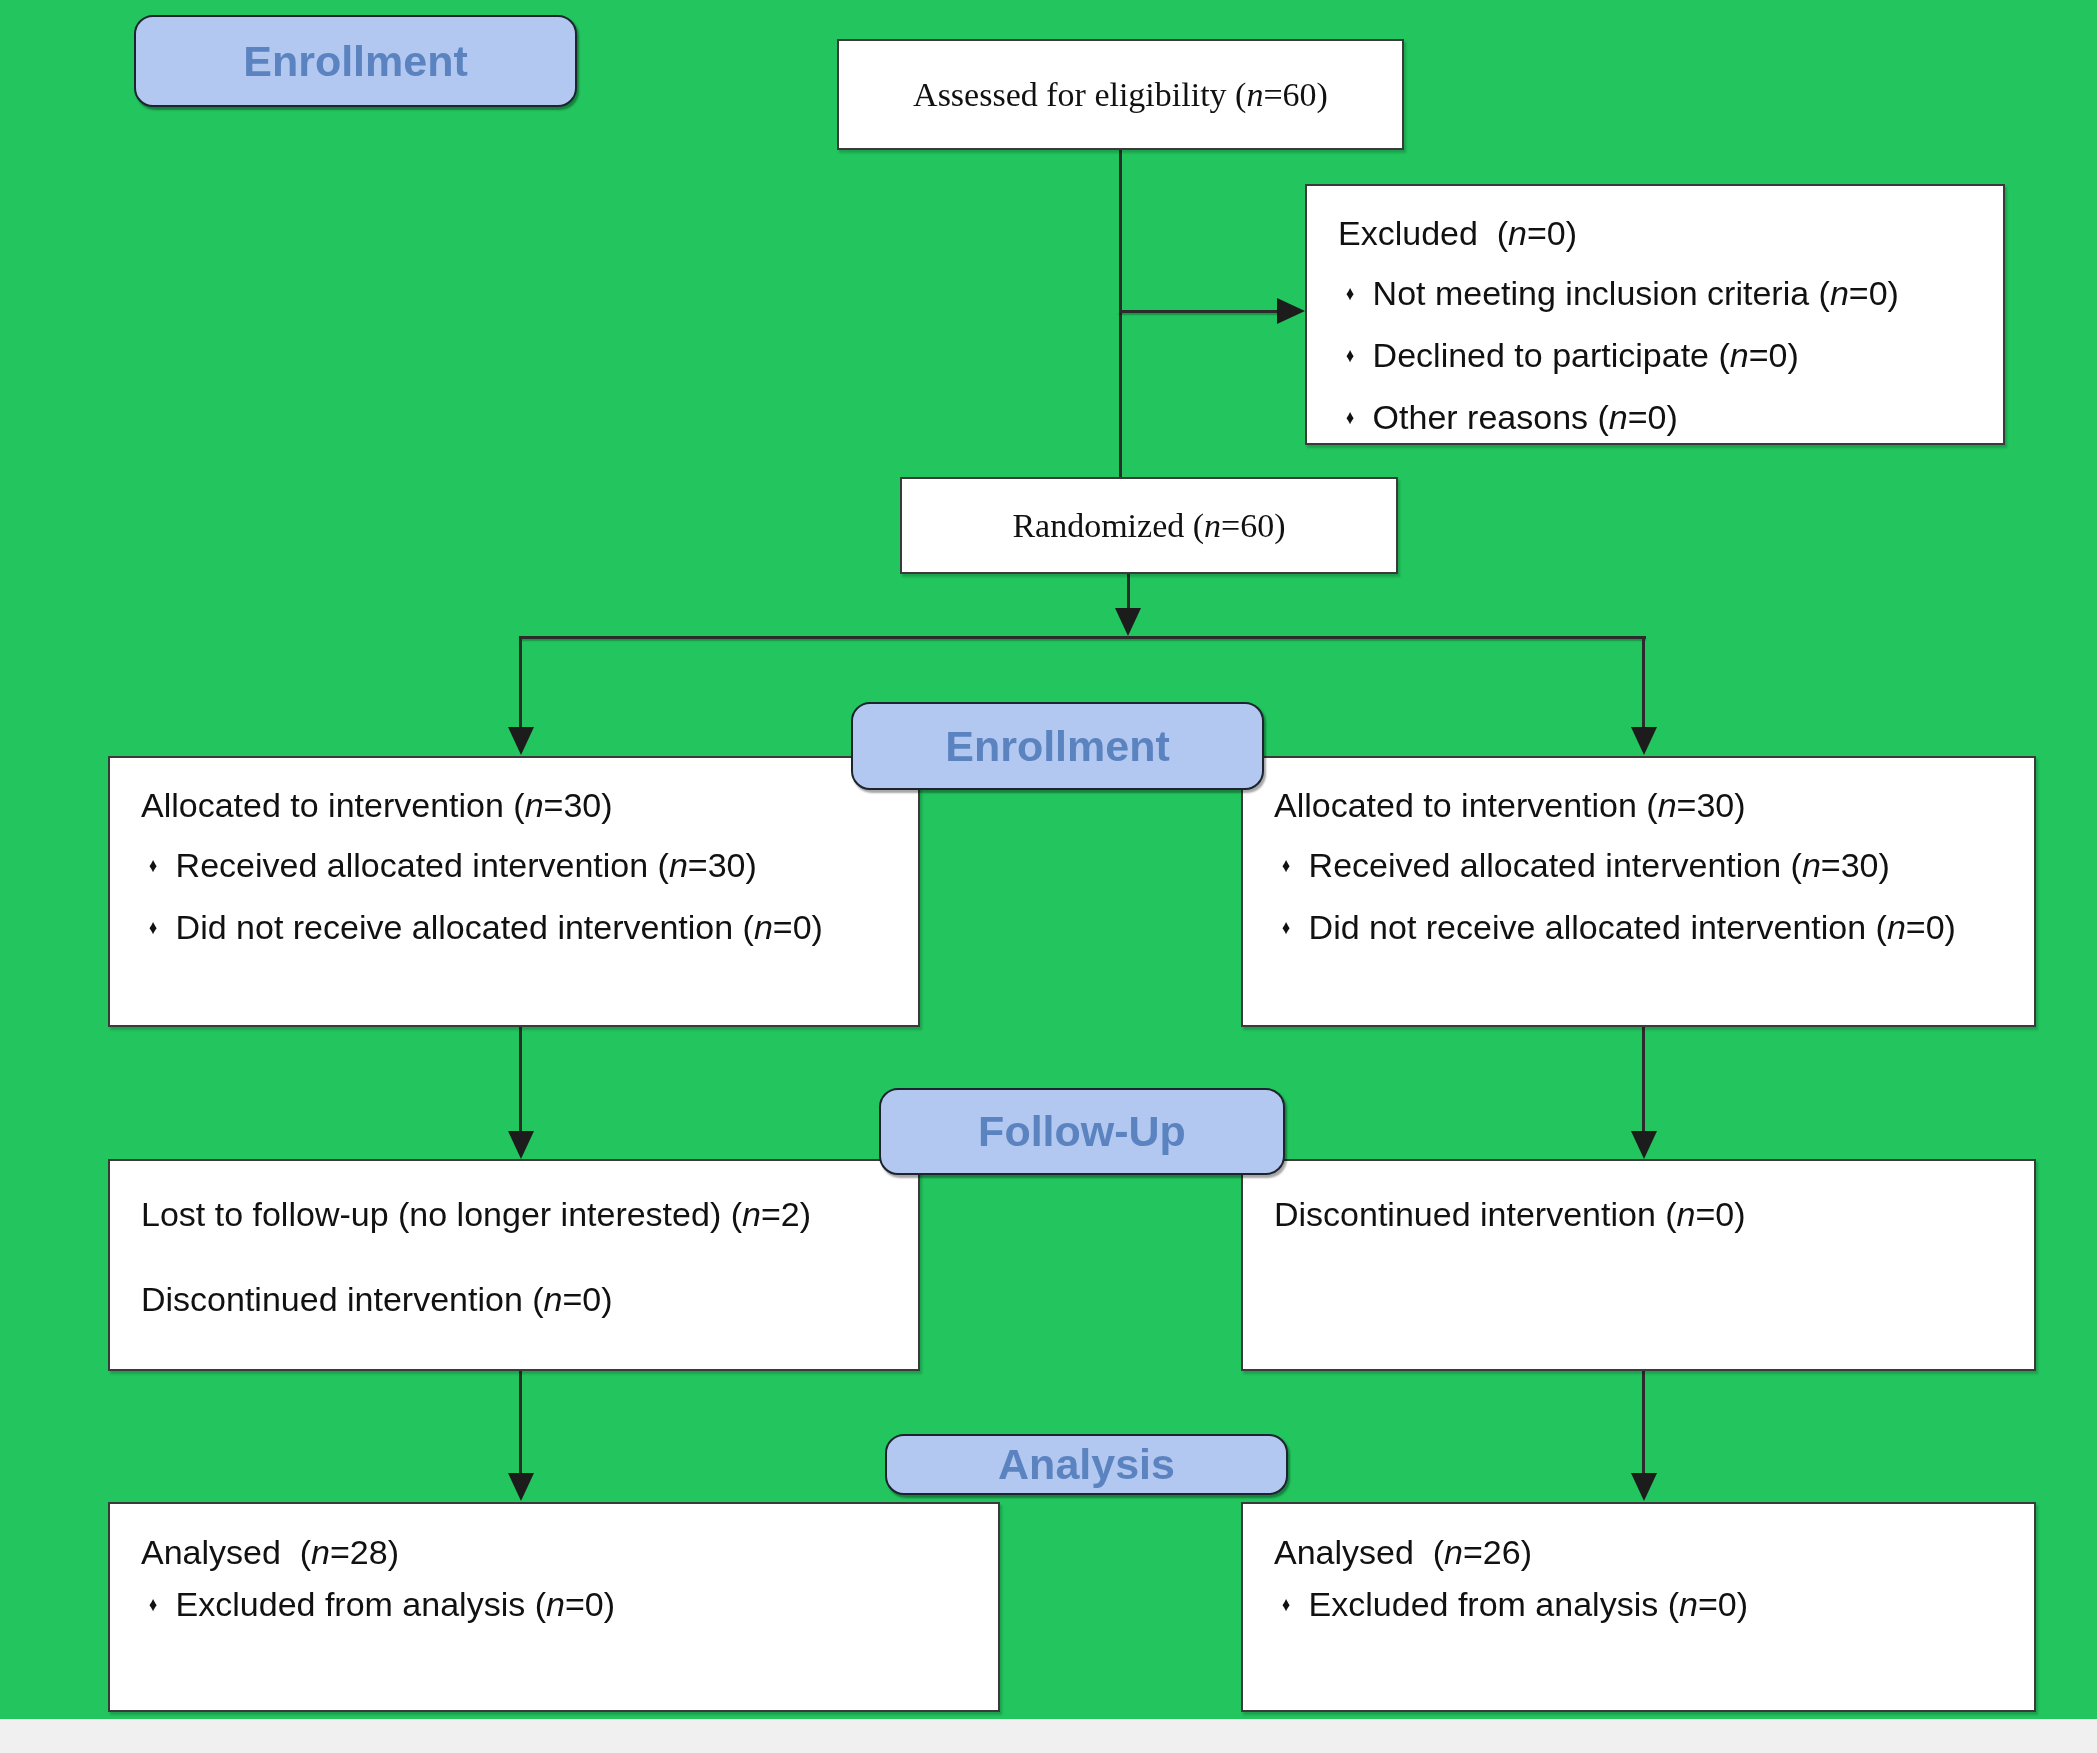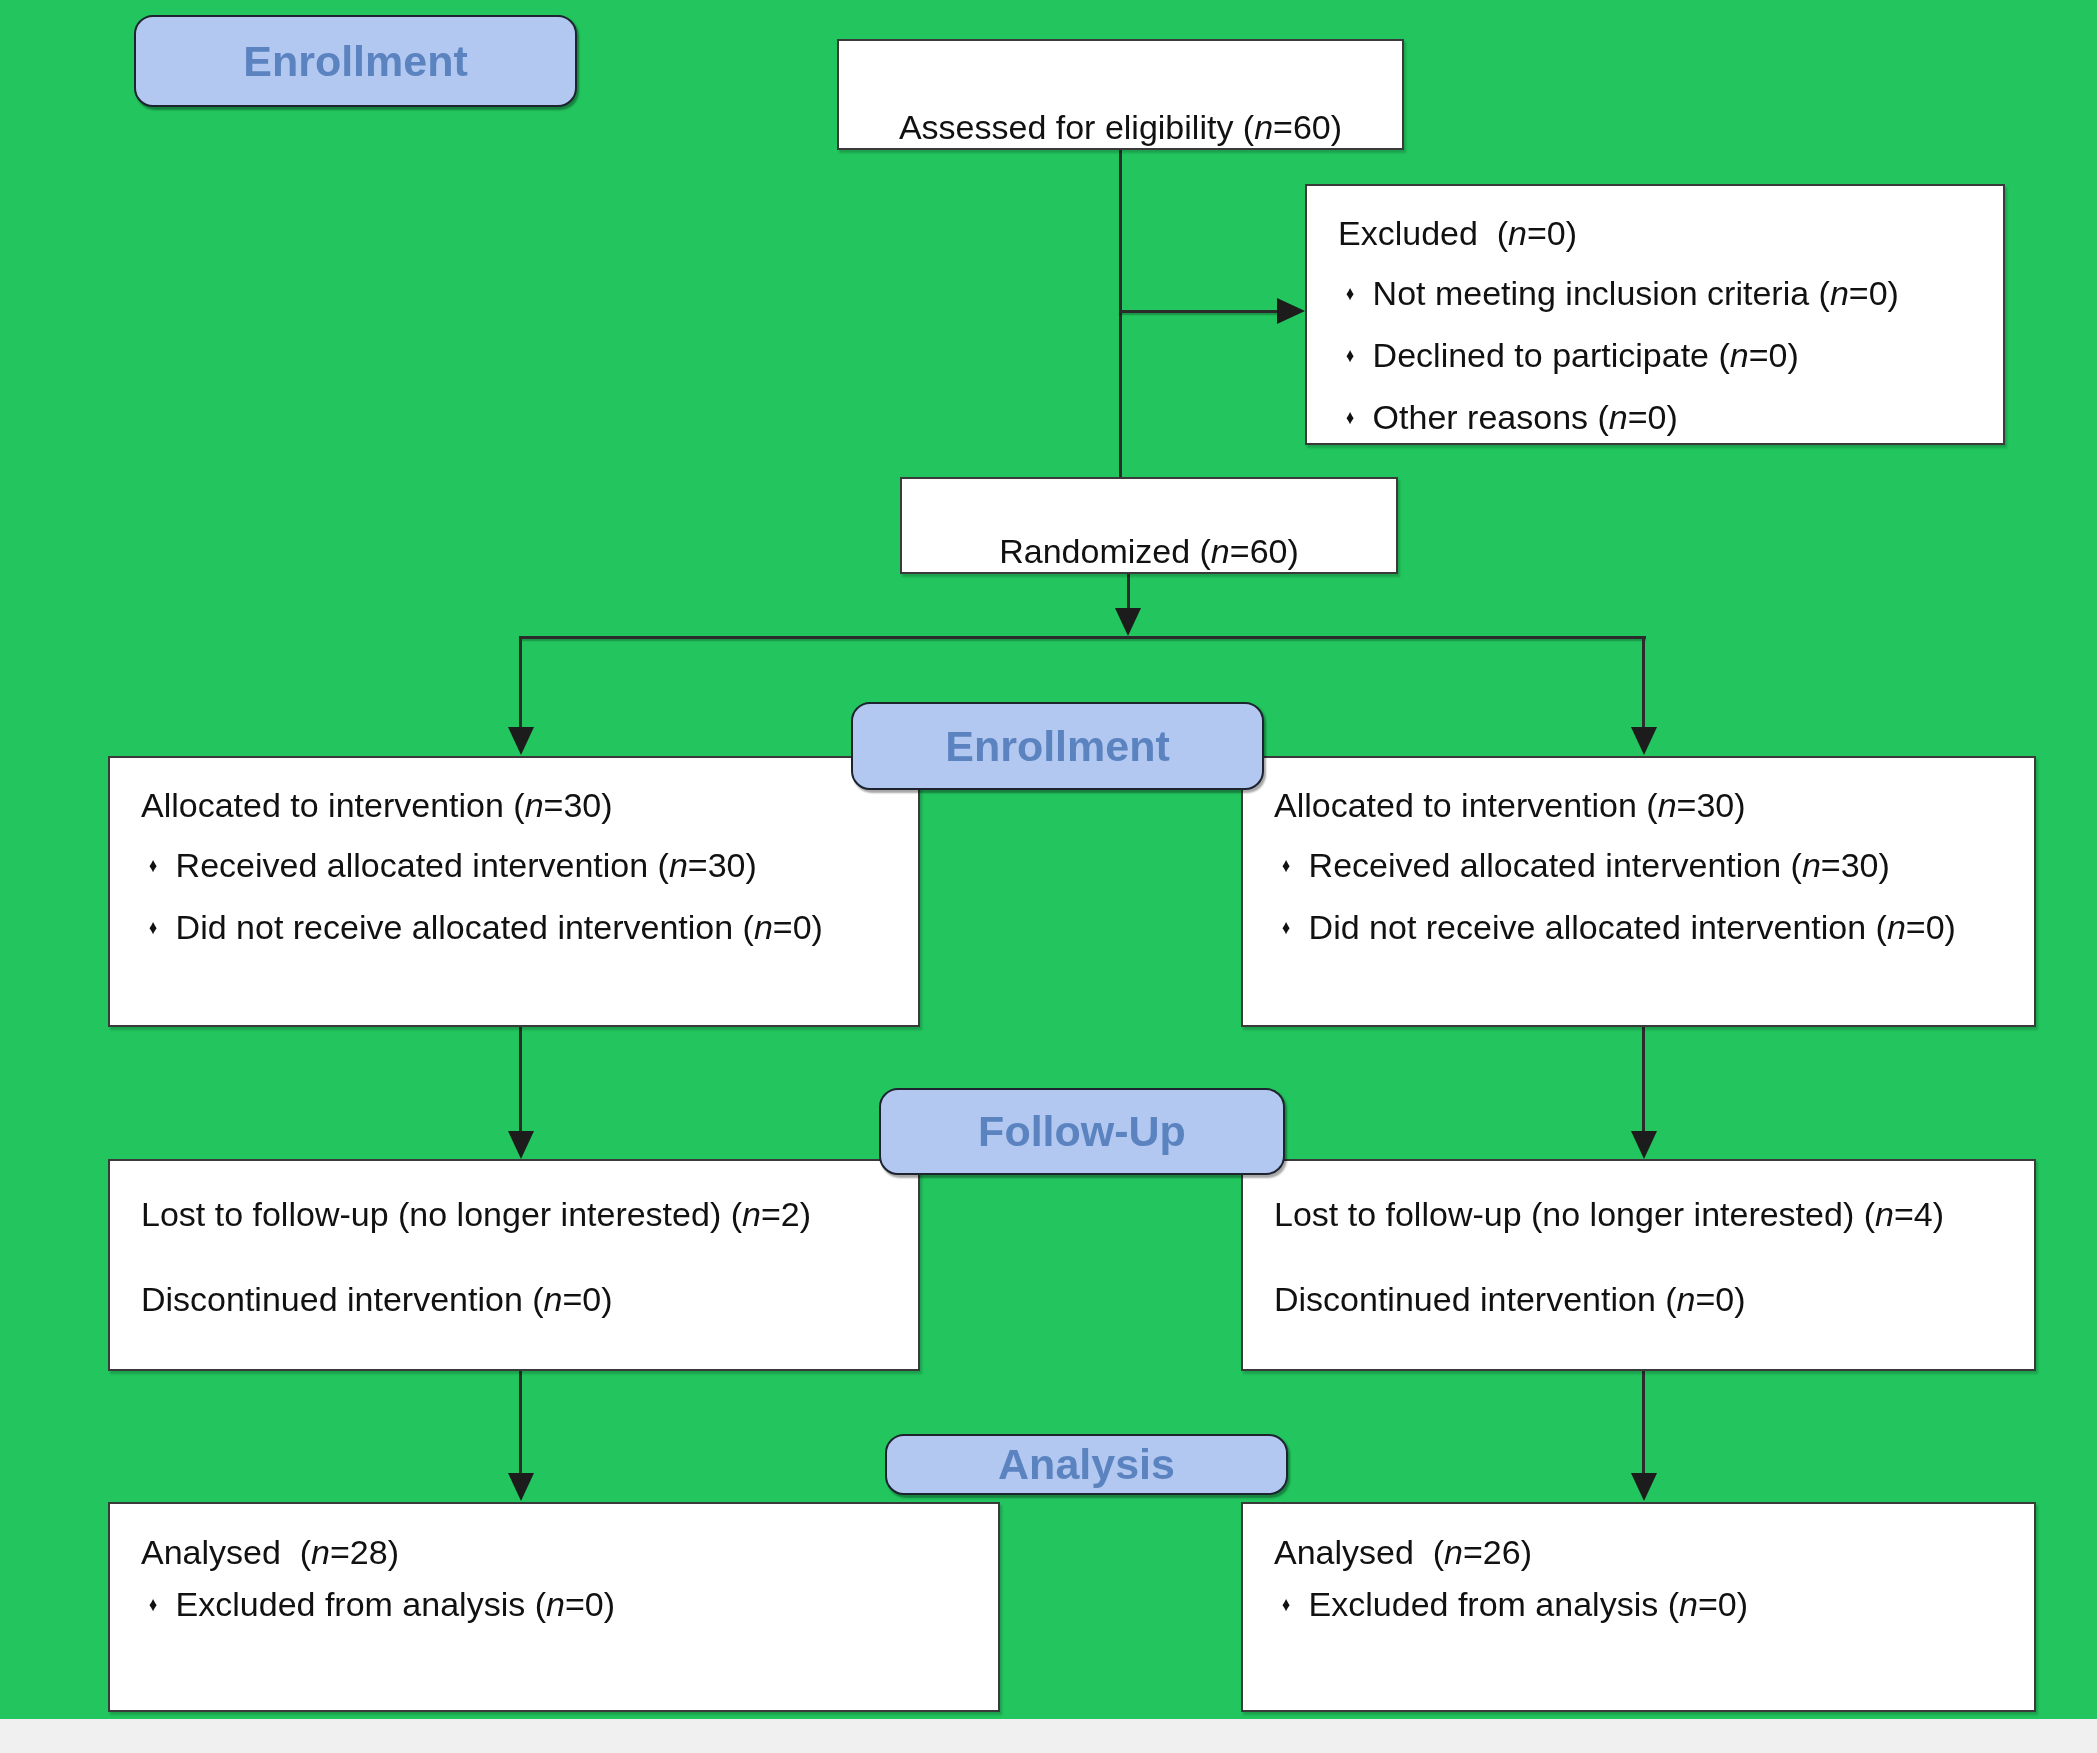--- a/index.html
+++ b/index.html
@@ -3,21 +3,21 @@
 <meta charset="utf-8">
 <style>
   html,body{margin:0;padding:0;background:#ffffff;}
   body{width:2097px;height:1754px;position:relative;overflow:hidden;
        font-family:"Liberation Sans",sans-serif;color:#111;}
   .canvas{position:absolute;inset:0;background:#22c55e;}
 
   
   .fbox{position:absolute;background:#ffffff;border:2.7px solid #3a3a3a;
         box-shadow:2px 2.7px 2px rgba(0,0,0,0.18);box-sizing:border-box;z-index:2;}
-  .fbox.center{display:flex;align-items:flex-end;justify-content:center;}
+  .fbox.center{display:flex;align-items:center;justify-content:center;font-family:Liberation Serif, serif;}
   .t{font-size:34px;line-height:42px;white-space:pre-wrap;}
   .pad{padding:26px 13.5px 0 31px;}
   .title-line{margin-bottom:17.6px;}
   .bullet-row{display:flex;align-items:flex-start;margin:0 0 20px 6.8px;}
   .bullet-row .dia{font-size:20px;line-height:42px;margin-right:17.6px;
                    transform:scaleX(0.8);flex:0 0 auto;}
   .fu-line1{margin-bottom:43px;}
 
   
   .pill{position:absolute;background:#b3c8f0;border:2.7px solid #1d2430;
@@ -129,21 +129,20 @@
       <span class="t">Did not receive allocated intervention (<i>n</i>=0)</span>
     </div>
   </div>
 
   <div class="fbox" style="left:108px;top:1159px;width:812px;height:212px;padding:32px 13.5px 0 31px;">
     <div class="t fu-line1">Lost to follow-up (no longer interested) (<i>n</i>=2)</div>
     <div class="t">Discontinued intervention (<i>n</i>=0)</div>
   </div>
 
   <div class="fbox" style="left:1241px;top:1159px;width:795px;height:212px;padding:32px 13.5px 0 31px;">
-    <div class="t fu-line1">Lost to follow-up (no longer interested) (<i>n</i>=4)</div>
     <div class="t">Discontinued intervention (<i>n</i>=0)</div>
   </div>
 
   <div class="fbox" style="left:108px;top:1502px;width:892px;height:210px;padding:27px 13.5px 0 31px;">
     <div class="t" style="margin-bottom:9.5px;">Analysed  (<i>n</i>=28)</div>
     <div class="bullet-row">
       <span class="dia">♦</span>
       <span class="t">Excluded from analysis (<i>n</i>=0)</span>
     </div>
   </div>

